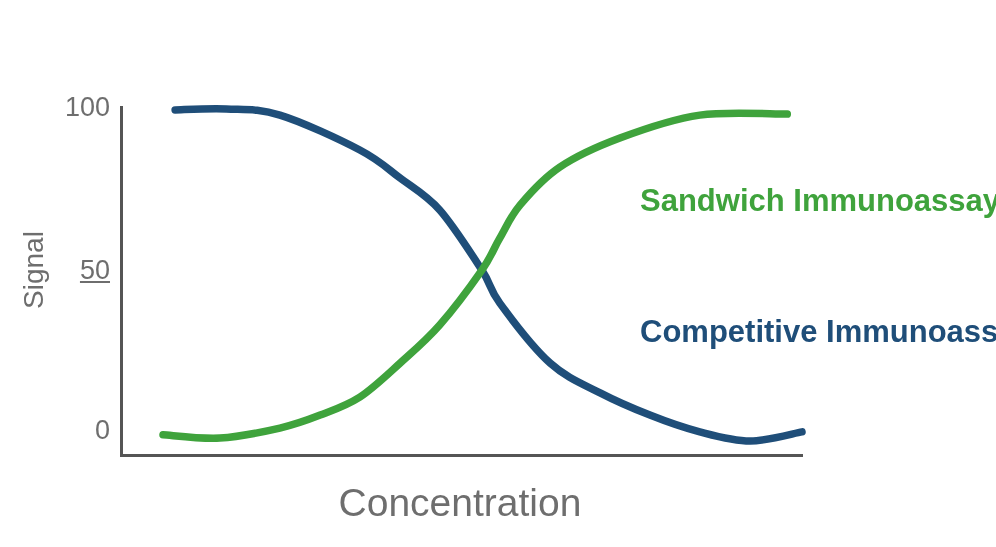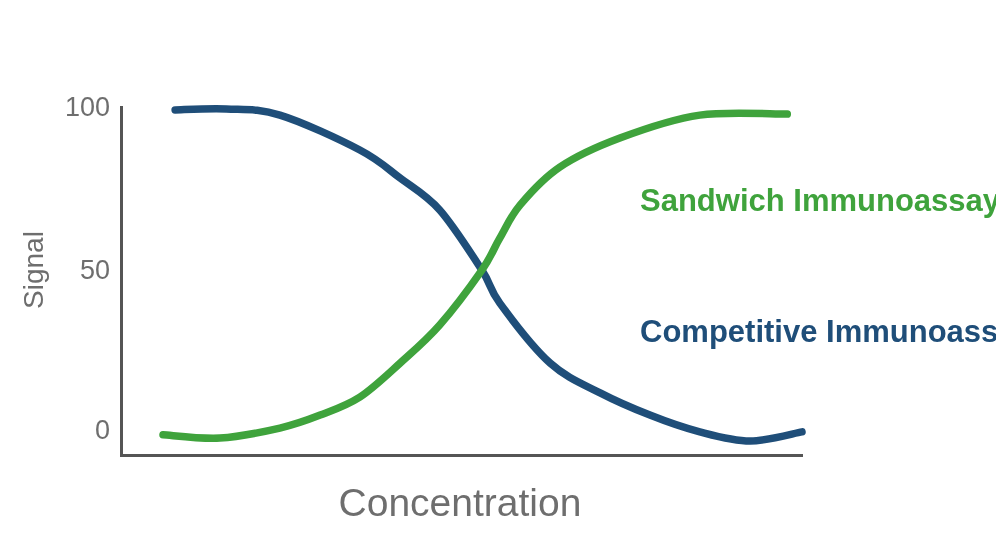--- a/index.html
+++ b/index.html
@@ -15,21 +15,21 @@
   .gray { color: #6e6e6e; }
   .tick {
     position: absolute;
     left: 30px;
     width: 80px;
     text-align: right;
     font-size: 27px;
     line-height: 28px;
   }
   .tick-100 { top: 93px; }
-  .tick-50  { top: 256px; }
+  .tick-50  { top: 256px; text-decoration: underline; }
   .tick-0   { top: 416px; }
   .ylabel {
     position: absolute;
     left: -16px;
     top: 256px;
     width: 100px;
     height: 28px;
     line-height: 28px;
     text-align: center;
     font-size: 28px;

